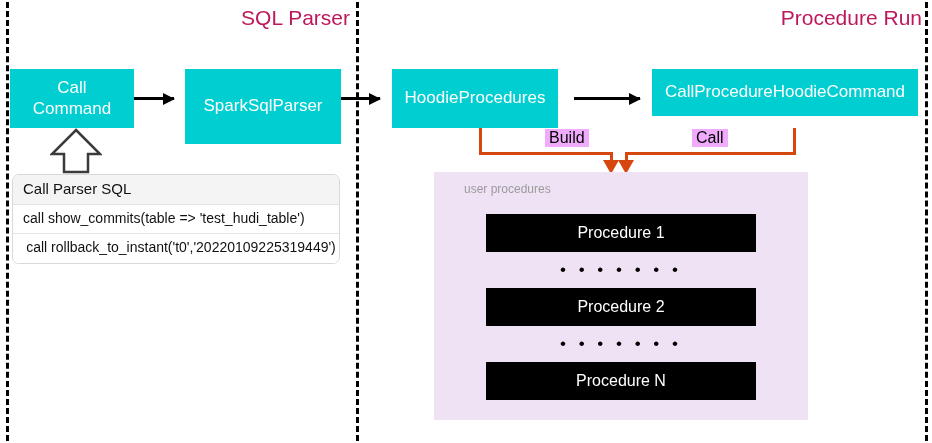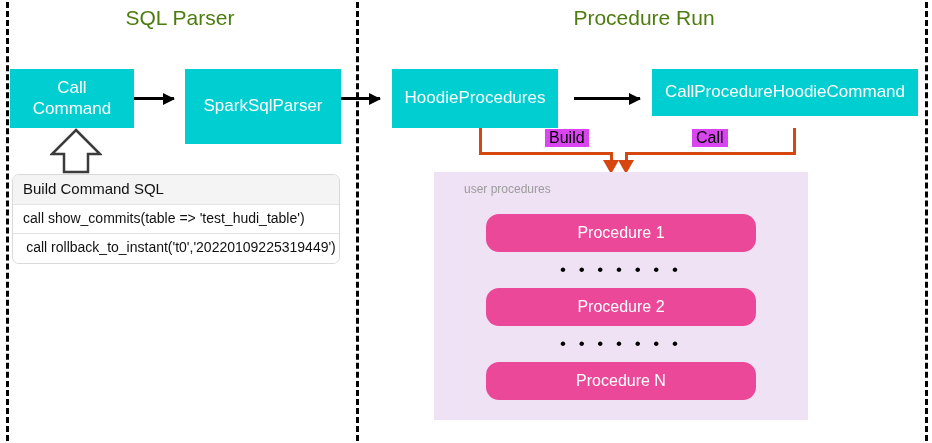--- a/index.html
+++ b/index.html
@@ -23,22 +23,22 @@
     border-left: 3px dashed #000000;
   }
   #dash-left   { left: 6px;   top: 2px; height: 439px; }
   #dash-mid    { left: 356px; top: 2px; height: 439px; }
   #dash-right  { left: 925px; top: 2px; height: 439px; }
 
   
   .section-title {
     position: absolute;
     font-size: 21px;
-    color: #4d7c0f;
-    text-align: center;
+    color: #be185d;
+    text-align: right;
     white-space: nowrap;
   }
   #title-sql  { left: 10px;  top: 6px; width: 340px; }
   #title-proc { left: 366px; top: 6px; width: 556px; }
 
   
   .tealbox {
     position: absolute;
     background: #00CED1;
     color: #ffffff;
@@ -127,21 +127,21 @@
     border-right: 8px solid transparent;
     border-top: 14px solid #D6470F;
   }
   #oh-left  { left: 603px; top: 160px; }
   #oh-right { left: 618px; top: 160px; }
 
   .edge-label {
     position: absolute;
     font-size: 16px;
     color: #000000;
-    background: #d946ef;
+    background: #f0abfc;
     padding: 0 4px;
     white-space: nowrap;
     text-align: center;
   }
   #label-build { left: 545px; top: 129px; }
   #label-call  { left: 692px; top: 129px; }
 
   
   #procedures-panel {
     position: absolute;
@@ -157,27 +157,26 @@
     top: 10px;
     font-size: 12px;
     color: #9b9b9b;
     margin-left: 16px;
   }
   .proc-box {
     position: absolute;
     left: 52px;
     width: 270px;
     height: 38px;
-    background: #ec4899;
+    background: #000000;
     color: #ffffff;
     font-size: 16px;
     display: flex;
     align-items: center;
     justify-content: center;
-    border-radius: 13px;
   }
   #proc-1 { top: 42px; }
   #proc-2 { top: 116px; }
   #proc-3 { top: 190px; }
 
   .dots {
     position: absolute;
     left: 52px;
     width: 270px;
     height: 20px;
@@ -210,21 +209,21 @@
 
   <div class="harrow" id="arrow-1"></div>
   <div class="harrow" id="arrow-2"></div>
   <div class="harrow" id="arrow-3"></div>
 
   <svg id="hollow-arrow" viewBox="0 0 52 46">
     <polygon points="26,2 50,26 38,26 38,44 14,44 14,26 2,26" fill="#ffffff" stroke="#3b3b3b" stroke-width="2.5" stroke-linejoin="miter"></polygon>
   </svg>
 
   <div id="sql-table">
-    <div class="sql-row header">Build Command SQL</div>
+    <div class="sql-row header">Call Parser SQL</div>
     <div class="sql-row">call show_commits(table =&gt; 'test_hudi_table')</div>
     <div class="sql-row">call rollback_to_instant('t0','20220109225319449')</div>
   </div>
 
   <div class="orange-seg" id="oc-v-left"></div>
   <div class="orange-seg" id="oc-h-left"></div>
   <div class="orange-seg" id="oc-v-mid-a"></div>
   <div class="orange-seg" id="oc-v-right"></div>
   <div class="orange-seg" id="oc-h-right"></div>
   <div class="orange-seg" id="oc-v-mid-b"></div>

